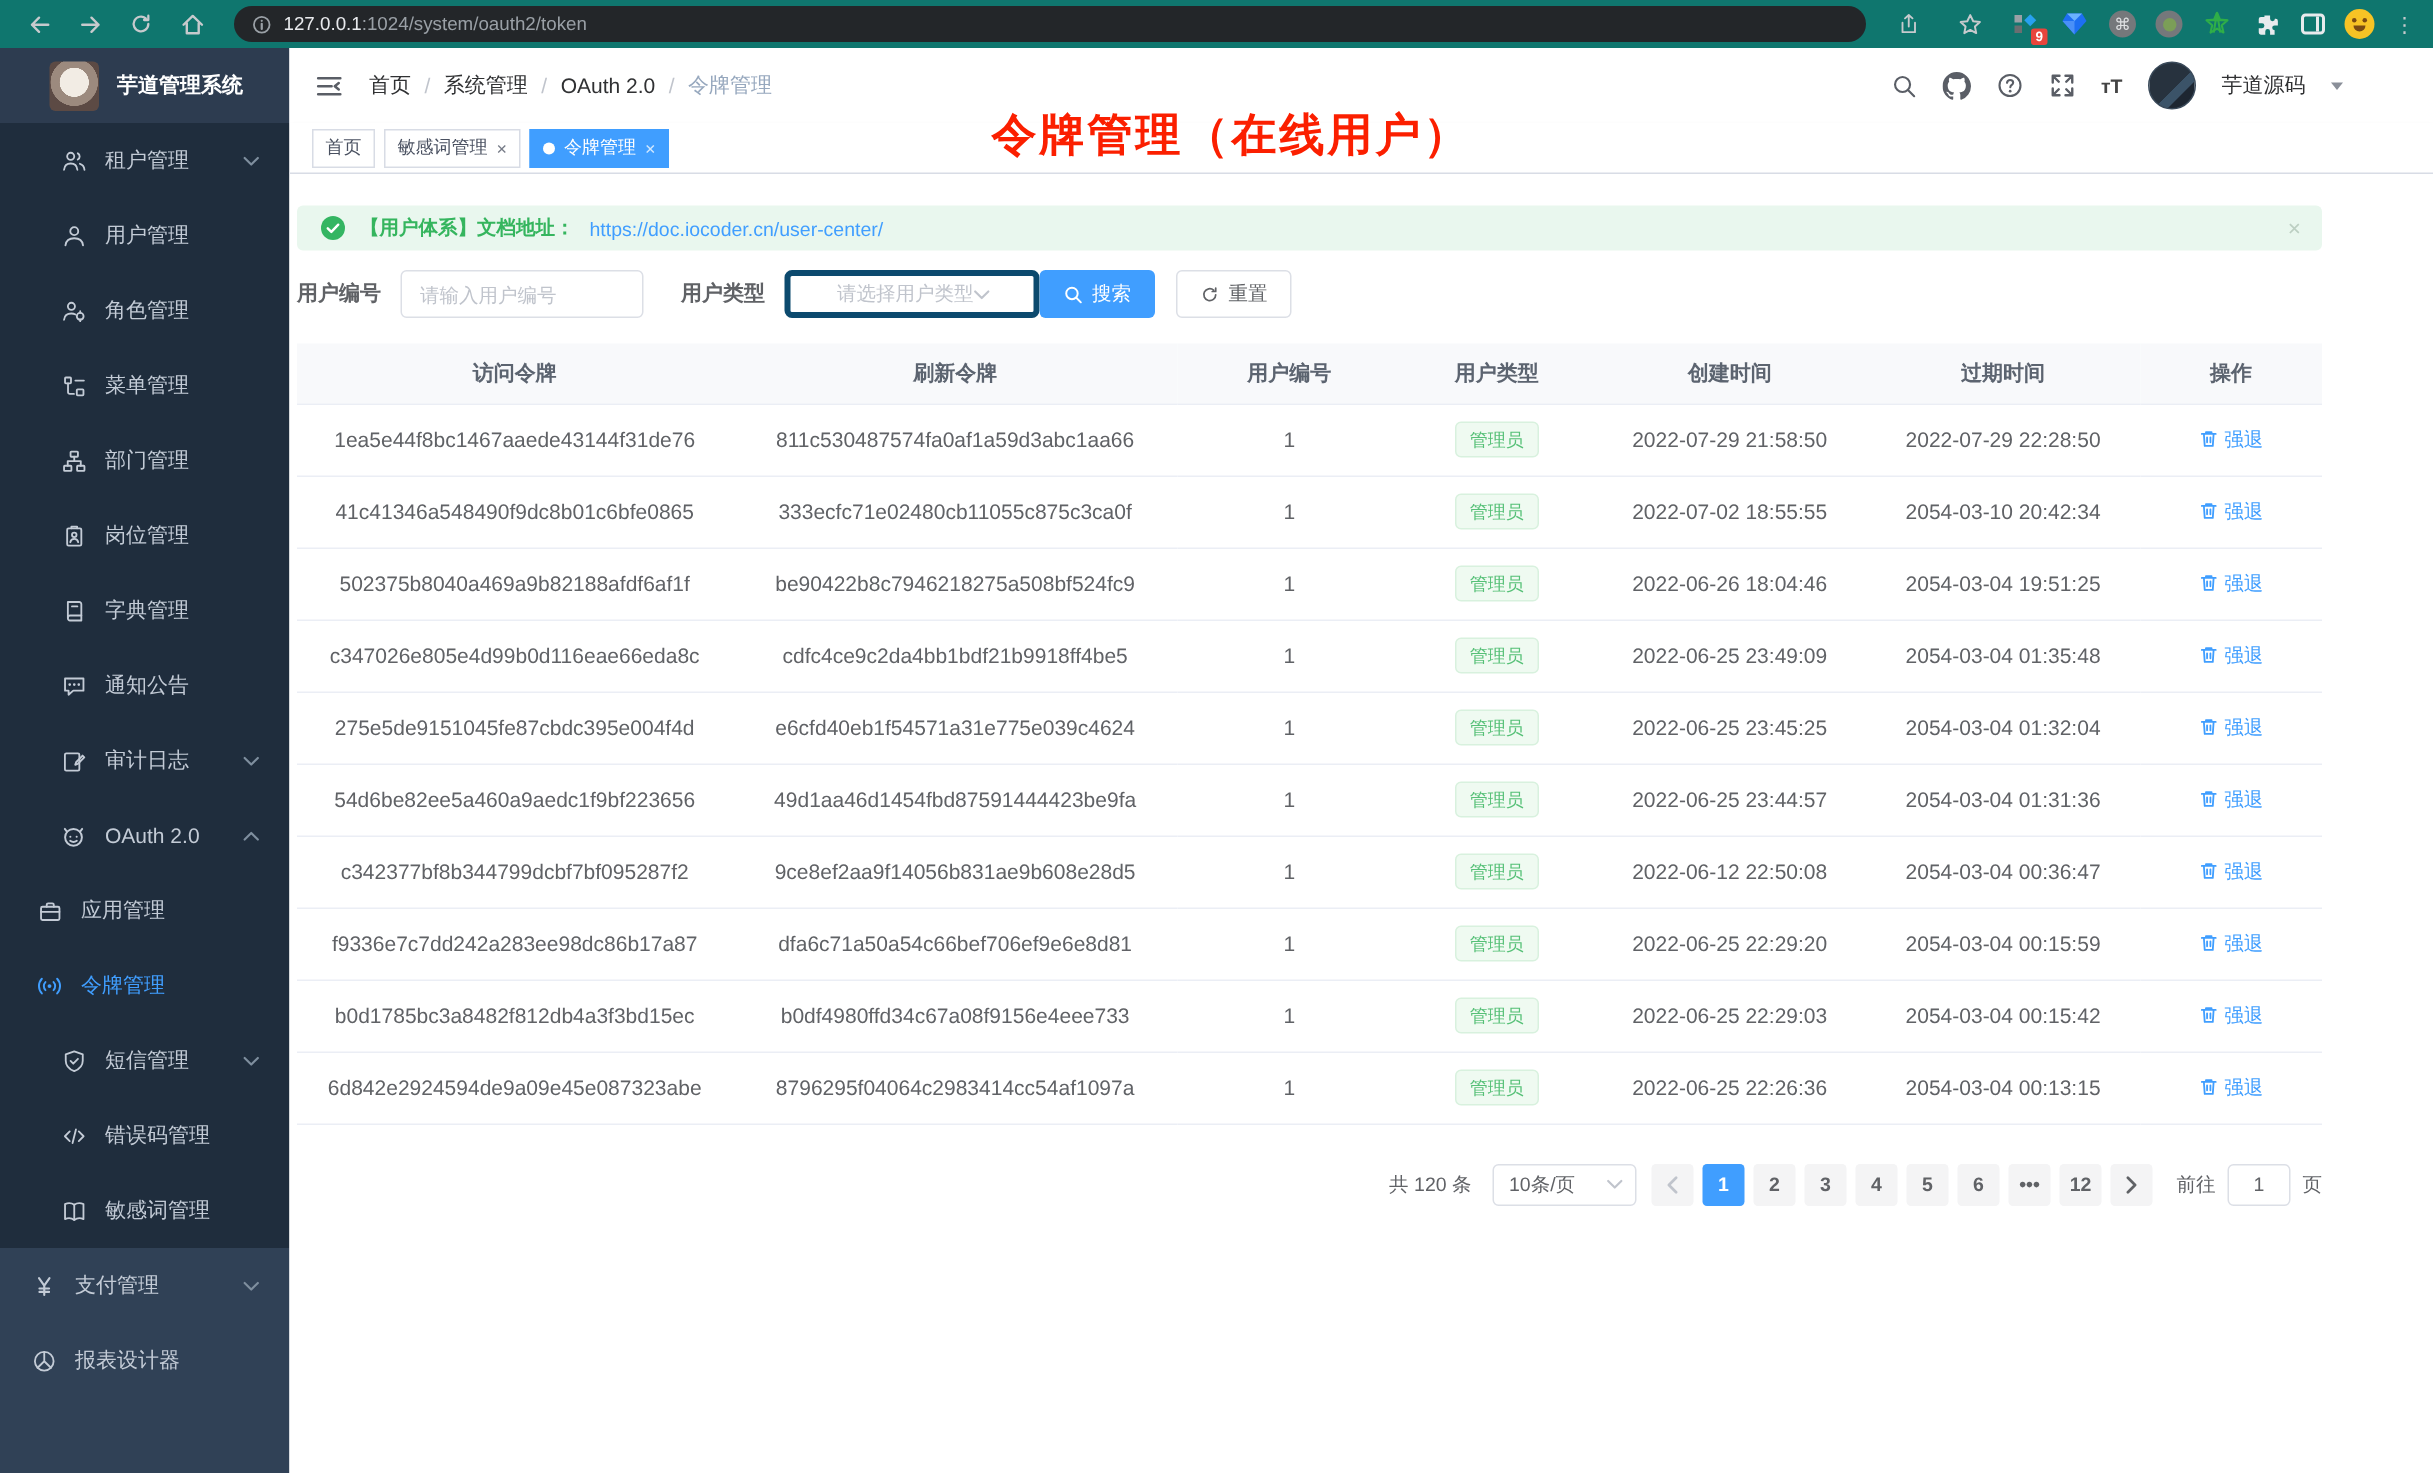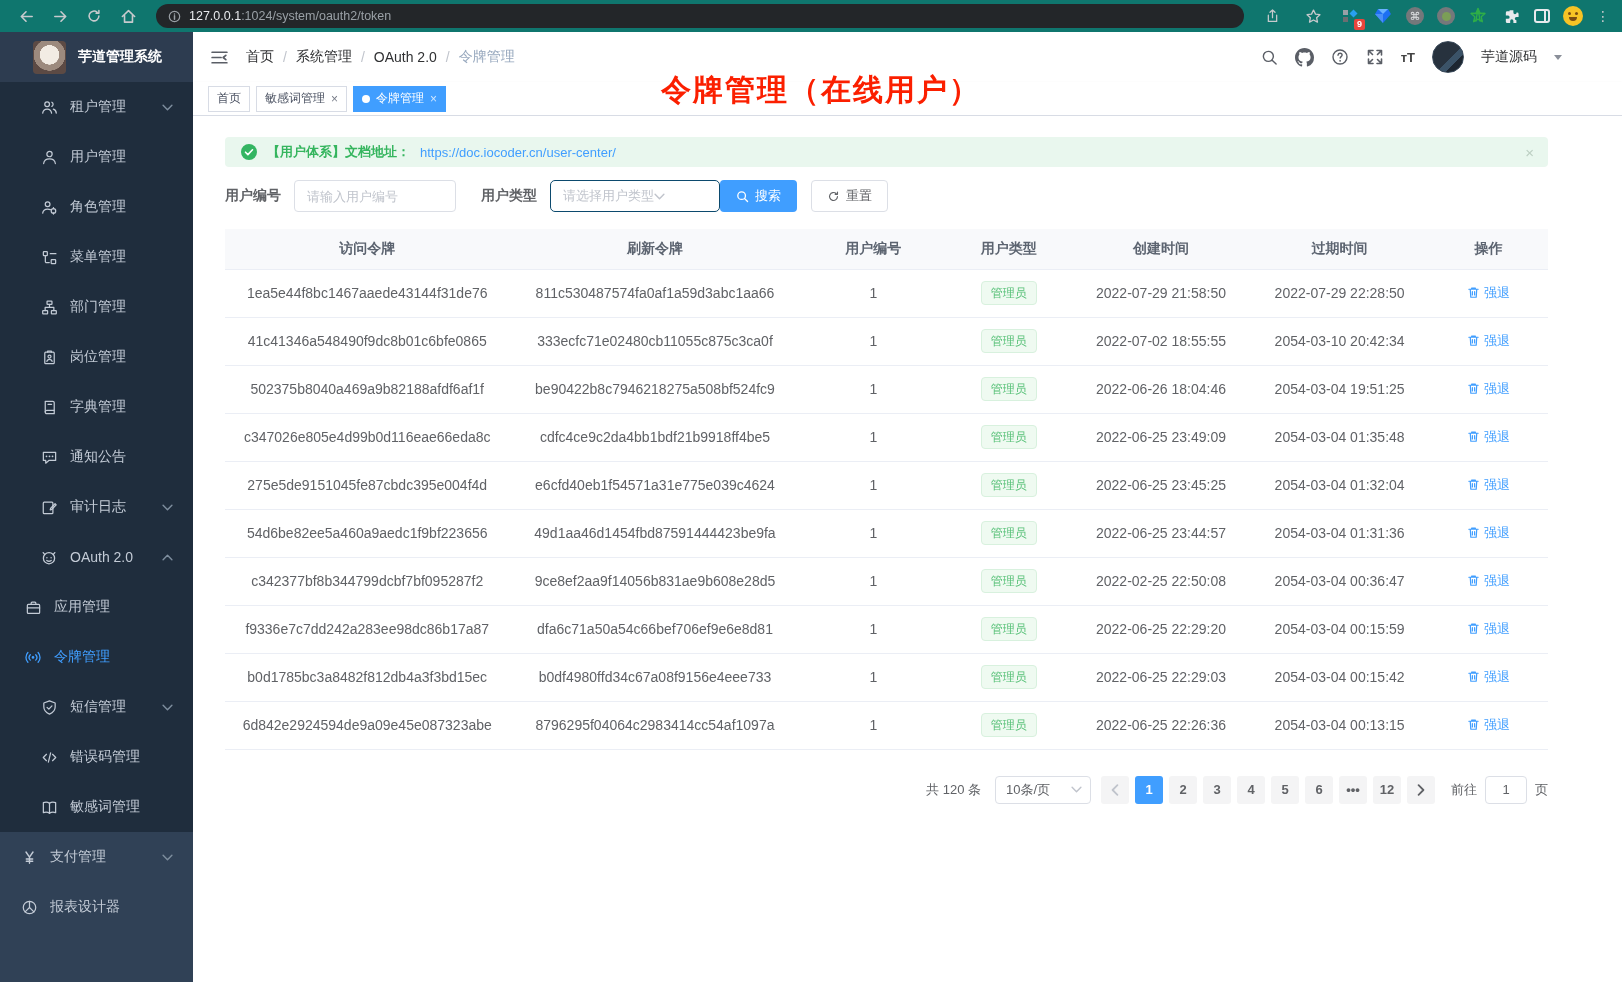--- a/index.html
+++ b/index.html
@@ -62,32 +62,32 @@
 
   .tabsbar { height:34px; background:#fff; border-bottom:1px solid #d8dce5; box-shadow:0 1px 3px rgba(0,0,0,.06); display:flex; align-items:center; padding:0 15px; gap:6px; flex:none; }
   .tab { height:26px; display:flex; align-items:center; gap:6px; border:1px solid #d8dce5; background:#fff; color:#495060; font-size:12px; padding:0 8px; cursor:pointer; }
   .tab .dot { width:8px; height:8px; border-radius:50%; background:#fff; }
   .tab .tclose { font-size:12px; line-height:1; color:inherit; opacity:.75; }
   .tab.active { background:#409eff; border-color:#409eff; color:#fff; }
 
   .annotation { position:absolute; top:38px; left:468px; font-size:30px; font-weight:700; color:#fb1f00; letter-spacing:2px; z-index:9; white-space:nowrap; }
 
   
-  .content { flex:1; padding:21px 74px 20px 32px; background:#fff; overflow:hidden; }
+  .content { flex:1; padding:21px 74px 20px 5px; background:#fff; overflow:hidden; }
   .alert { height:30px; background:#e9f7ee; border-radius:4px; display:flex; align-items:center; padding:0 16px; gap:10px; position:relative; }
   .alert-text { font-size:13px; color:#35b55e; font-weight:600; }
   .alert-link { font-size:13px; color:#409eff; text-decoration:none; }
   .alert-close { position:absolute; right:14px; color:#bccfc2; font-size:15px; cursor:pointer; line-height:1; }
 
   .filters { margin-top:13px; display:flex; align-items:center; }
   .f-label { font-size:14px; font-weight:700; color:#606266; margin-right:13px; white-space:nowrap; }
   .f-input { width:162px; height:32px; border:1px solid #dcdfe6; border-radius:4px; padding:0 12px; font-size:13px; color:#606266; outline:none; font-family:inherit; }
   .f-input::placeholder { color:#c0c4cc; }
   .f-gap { width:25px; flex:none; }
-  .f-select { width:170px; height:32px; border:1px solid #0c4a6e; border-radius:5px; padding:0 10px 0 12px; font-size:13px; color:#c0c4cc; display:flex; align-items:center; justify-content:flex-start; cursor:pointer; }
+  .f-select { width:170px; height:32px; border:4px solid #0c4a6e; border-radius:5px; padding:0 10px 0 12px; font-size:13px; color:#c0c4cc; display:flex; align-items:center; justify-content:center; cursor:pointer; }
   .f-select .sel-chev { color:#c0c4cc; display:flex; }
   .btn { height:32px; border-radius:4px; font-size:13px; display:flex; align-items:center; gap:6px; padding:0 15px; cursor:pointer; border:1px solid transparent; font-family:inherit; }
   .btn-primary { background:#409eff; color:#fff; margin-left:0; }
   .btn-plain { background:#fff; border-color:#dcdfe6; color:#606266; margin-left:14px; }
 
   table.grid { width:100%; border-collapse:collapse; margin-top:17px; table-layout:fixed; }
   .grid th { height:40px; background:#f8f9fb; font-size:14px; font-weight:600; color:#5c6470; border-bottom:1px solid #ebeef5; text-align:center; }
   .grid td { height:48px; font-size:14px; color:#606266; border-bottom:1px solid #ebeef5; text-align:center; white-space:nowrap; overflow:hidden; }
   .grid th:nth-child(1), .grid td:nth-child(1) { width:21.5%; }
   .grid th:nth-child(2), .grid td:nth-child(2) { width:22%; }
@@ -606,21 +606,21 @@
                       </svg>
                     </span>
                     <span>强退</span>
                   </a></td>
               </tr>
               <tr>
                 <td>c342377bf8b344799dcbf7bf095287f2</td>
                 <td>9ce8ef2aa9f14056b831ae9b608e28d5</td>
                 <td>1</td>
                 <td><span class="tag-success">管理员</span></td>
-                <td>2022-02-25 22:50:08</td>
+                <td>2022-06-12 22:50:08</td>
                 <td>2054-03-04 00:36:47</td>
                 <td><a class="act-link">
                     <span style="display: flex;">
                       <svg width="13" height="13" viewBox="0 0 14 14" class="icon-stroke">
                         <path d="M2 3.5h10M5 3.5V2.2h4v1.3M3.5 3.5l.6 8.6h5.8l.6-8.6M5.8 6v3.6M8.2 6v3.6"></path>
                       </svg>
                     </span>
                     <span>强退</span>
                   </a></td>
               </tr>

